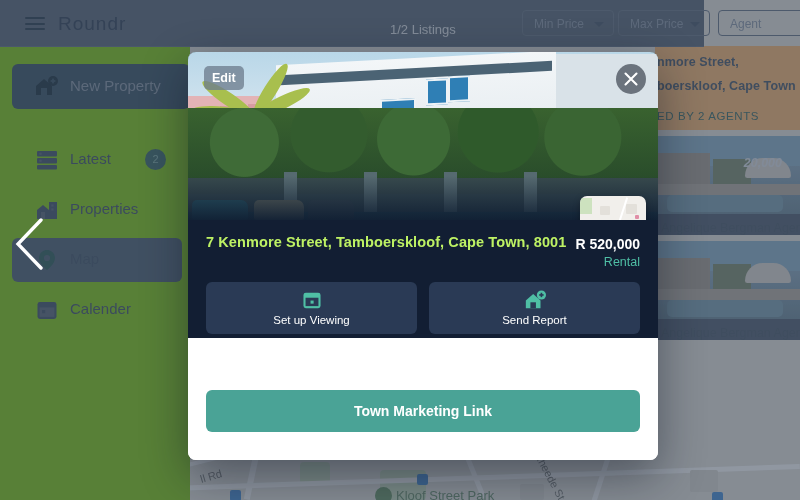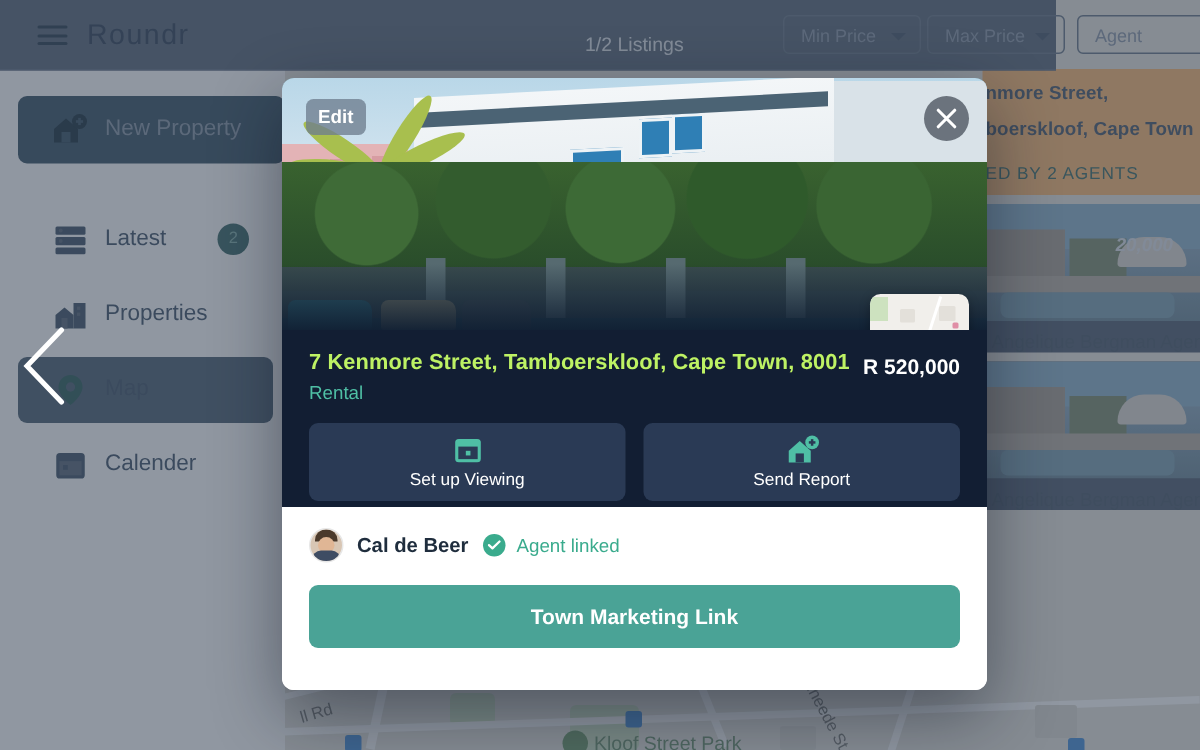--- a/index.html
+++ b/index.html
@@ -51,21 +51,21 @@
   .filter{
     position:absolute;top:10px;height:26px;border:1px solid #6a7889;border-radius:4px;
     color:#8e9aab;font-size:12px;line-height:26px;padding-left:11px;box-sizing:border-box;
   }
   .filter .caret{
     position:absolute;right:9px;top:11px;width:0;height:0;
     border-left:5px solid transparent;border-right:5px solid transparent;border-top:5px solid #4b5a6e;
   }
 
   .sidebar{
-    position:absolute;left:0;top:46px;width:190px;height:454px;background:#ffffff;
+    position:absolute;left:0;top:46px;width:190px;height:454px;background:#84cc16;
   }
   .newprop{
     position:absolute;left:12px;top:18px;width:178px;height:45px;
     background:#3b5466;border-radius:6px;
   }
   .newprop .lbl{
     position:absolute;left:58px;top:13px;font-size:15px;color:#8b99a8;
   }
   .nav-item{position:absolute;left:12px;width:170px;height:44px;}
   .nav-item.active{background:#4f6374;border-radius:6px;}
@@ -151,21 +151,21 @@
     position:absolute;right:12px;bottom:-42px;width:66px;height:66px;border-radius:7px;
     background:#f1efeb;overflow:hidden;box-shadow:0 2px 7px rgba(0,0,0,.3);
   }
   .mt-road{position:absolute;background:#fff;}
   .mt-blk{position:absolute;background:#e3e0da;border-radius:1px;}
   .mt-pin3{position:absolute;left:55px;top:19px;width:4px;height:4px;border-radius:1px;background:#e08ea6;}
   .mt-green{position:absolute;left:0;top:2px;width:12px;height:16px;background:#cde2bf;}
 
   .info{position:relative;background:#121e33;padding:14px 18px 18px 18px;height:118px;box-sizing:border-box;}
   .addr{font-size:14.5px;color:#bef264;font-weight:bold;letter-spacing:.1px;}
-  .tag{font-size:12.5px;color:#4fbfa5;margin-top:5px;}
+  .tag{font-size:12.5px;color:#4fbfa5;margin-top:5px;text-align:right;}
   .price{position:absolute;right:18px;top:16px;font-size:14px;color:#fff;font-weight:bold;}
 
   .actions{position:absolute;left:18px;right:18px;top:62px;display:flex;gap:12px;}
   .act{
     flex:1;height:52px;background:#2a3a55;border-radius:6px;position:relative;
   }
   .act .ic{position:absolute;left:50%;top:8px;transform:translateX(-50%);}
   .act .t{position:absolute;left:0;right:0;bottom:8px;text-align:center;font-size:11.5px;color:#fff;}
 
   .footer{background:#fff;height:122px;position:relative;}
@@ -411,30 +411,16 @@
             <circle cx="19" cy="5" r="5" fill="#4fbfa5"></circle>
             <rect x="18.1" y="2.6" width="1.8" height="4.8" fill="#2a3a55"></rect>
             <rect x="16.6" y="4.1" width="4.8" height="1.8" fill="#2a3a55"></rect>
           </svg>
           <div class="t">Send Report</div>
         </div>
       </div>
     </div>
 
     <div class="footer">
-      <div class="agentrow">
-        <div class="avatar">
-          <div class="hair"></div>
-            <div class="face"></div>
-            <div class="shirt"></div>
-        </div>
-        <div class="agentname">Cal de Beer</div>
-        <div class="linked-ic">
-          <svg width="9" height="7" viewBox="0 0 9 7">
-            <path d="M1 3.4 L3.3 5.6 L8 1" stroke="#fff" stroke-width="1.5" fill="none" stroke-linecap="round" stroke-linejoin="round"></path>
-          </svg>
-        </div>
-        <div class="linked-txt">Agent linked</div>
-      </div>
       <div class="cta">Town Marketing Link</div>
     </div>
   </div>
 </div>
 
 </body></html>

